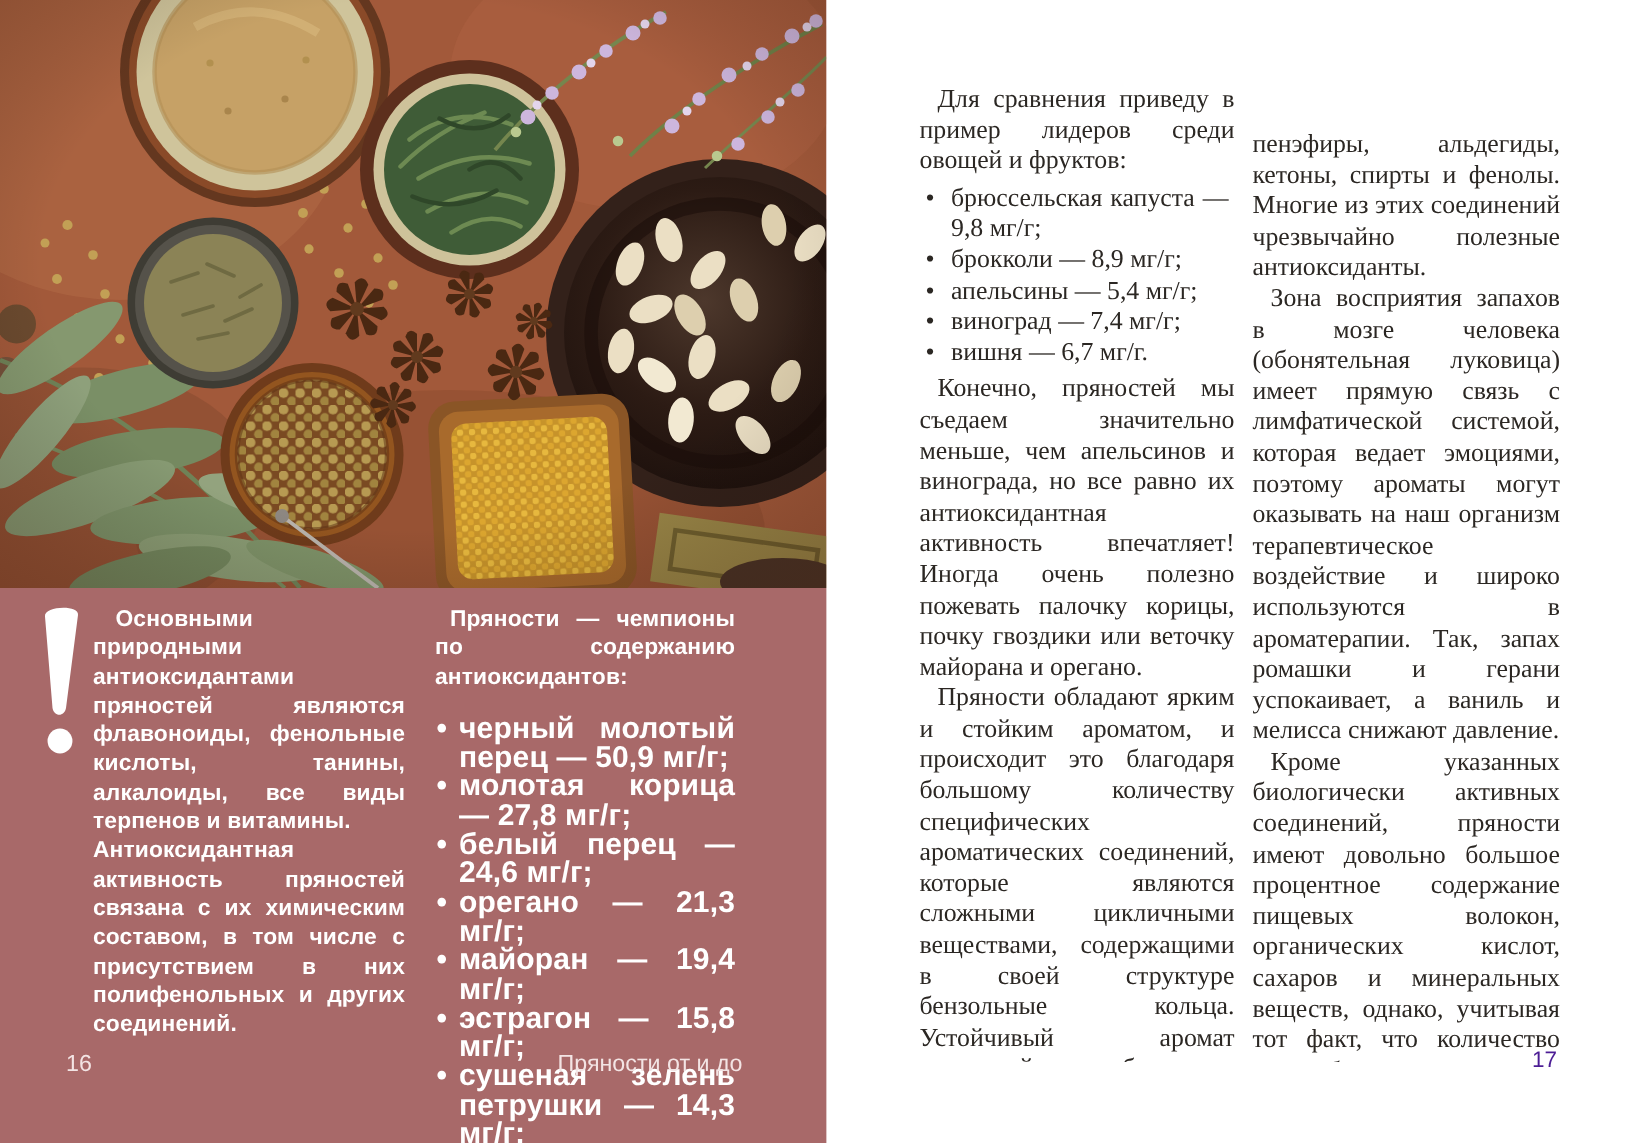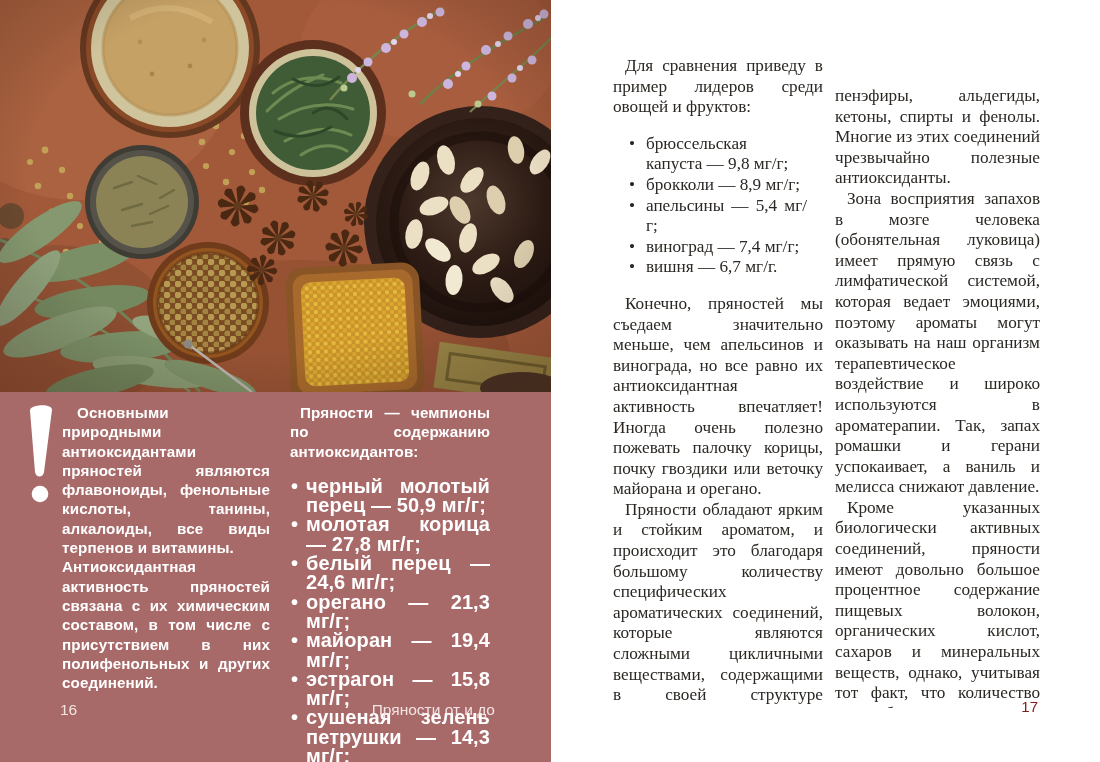--- a/index.html
+++ b/index.html
@@ -13,34 +13,34 @@
   .callout-cols{display:flex;gap:20px;padding:11px 61px 0 62px;}
   .ccol1{width:208px;}
   .ccol2{width:200px;}
   .cpara{margin:0;font-size:15.2px;line-height:19.3px;font-weight:700;text-align:justify;letter-spacing:.1px;}
   .cpara.first{margin-bottom:26px;}
   .cintro{text-indent:10px;margin:0 0 16px 0;}
   .clist{margin:0;padding:0;list-style:none;}
   .clist li{position:relative;padding-left:16px;font-size:20px;line-height:19.3px;font-weight:700;text-align:justify;letter-spacing:.1px;}
   .clist li::before{content:"•";position:absolute;left:1px;top:0;}
   .bang{position:absolute;left:24px;top:10px;width:34px;height:106px;}
-  .callout-footer{position:absolute;left:60px;right:56px;top:309px;display:flex;justify-content:space-between;align-items:baseline;font-size:15.5px;font-weight:400;color:#f3e4e4;}
+  .callout-footer{position:absolute;left:44px;right:56px;top:309px;display:flex;justify-content:space-between;align-items:baseline;font-size:15.5px;font-weight:400;color:#f3e4e4;}
 
   
   .page-right{position:relative;width:549px;height:762px;background:#ffffff;color:#2b2723;
               font-family:"Liberation Serif","DejaVu Serif",serif;}
   .rcols{display:flex;gap:12px;padding:56px 60px 0 62px;height:652px;overflow:hidden;}
   .rcol1{width:211px;}
   .rcol2{width:206px;margin-top:30px;}
   .rp{margin:0;font-size:17.2px;line-height:20.6px;text-align:justify;}
   .rp.indent{text-indent:12px;}
-  .rlist{margin:16px;padding:0;list-style:none;}
+  .rlist{margin:4px;padding:0;list-style:none;}
   .rlist li{position:relative;padding-left:17px;font-size:17.2px;line-height:20.6px;text-align:justify;}
   .rlist li::before{content:"•";position:absolute;left:0;top:0;}
-  .pn-right{position:absolute;right:62px;top:698px;font-size:15px;color:#7f1d1d;
+  .pn-right{position:absolute;right:62px;top:698px;font-size:15px;color:#4c1d95;
             font-family:"Liberation Sans","DejaVu Sans",sans-serif;}
 </style>
 </head>
 <body>
 
 <div class="spread">
 
   <div class="page-left">
 
     <div class="photo-wrap">

